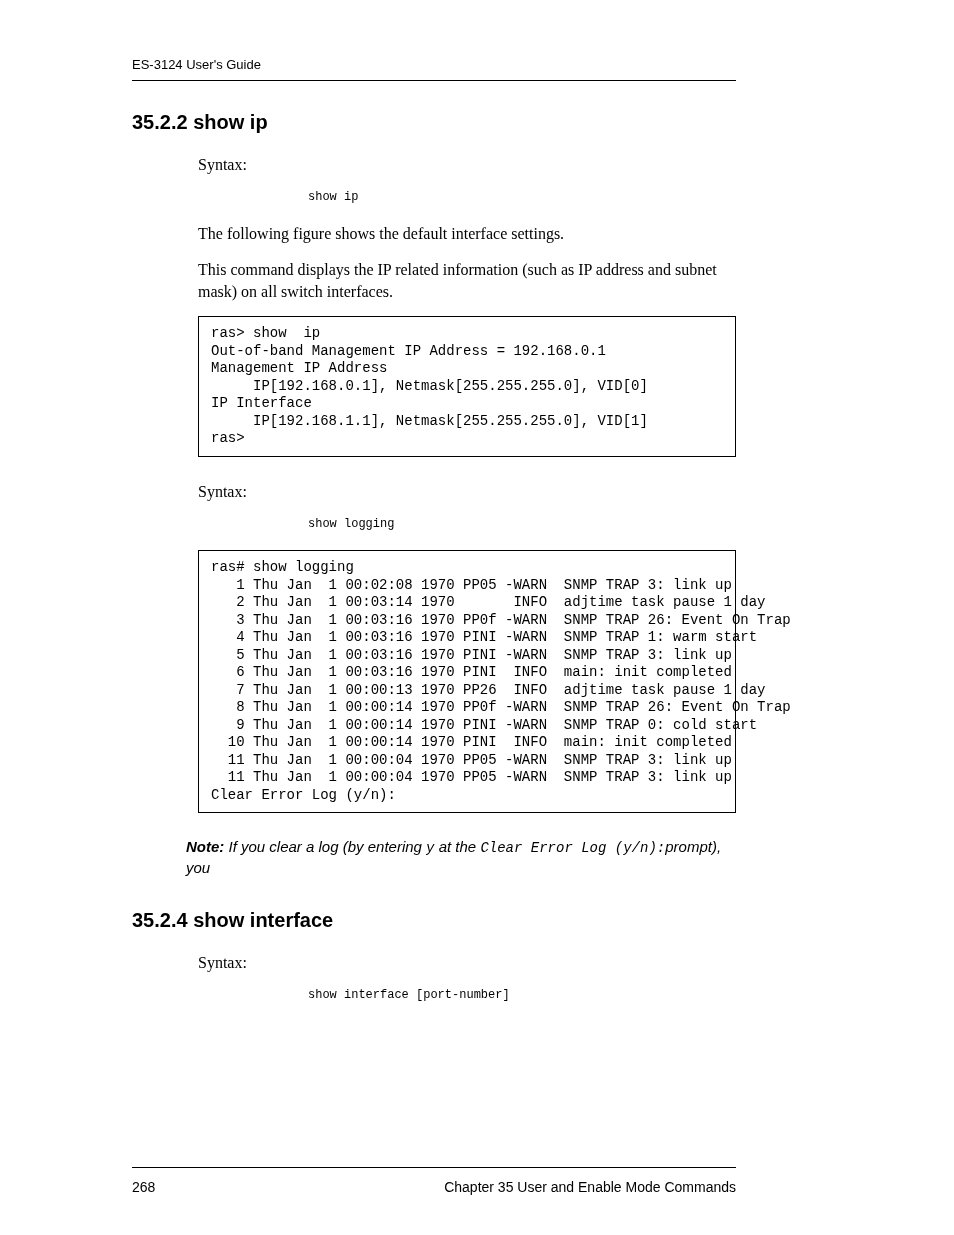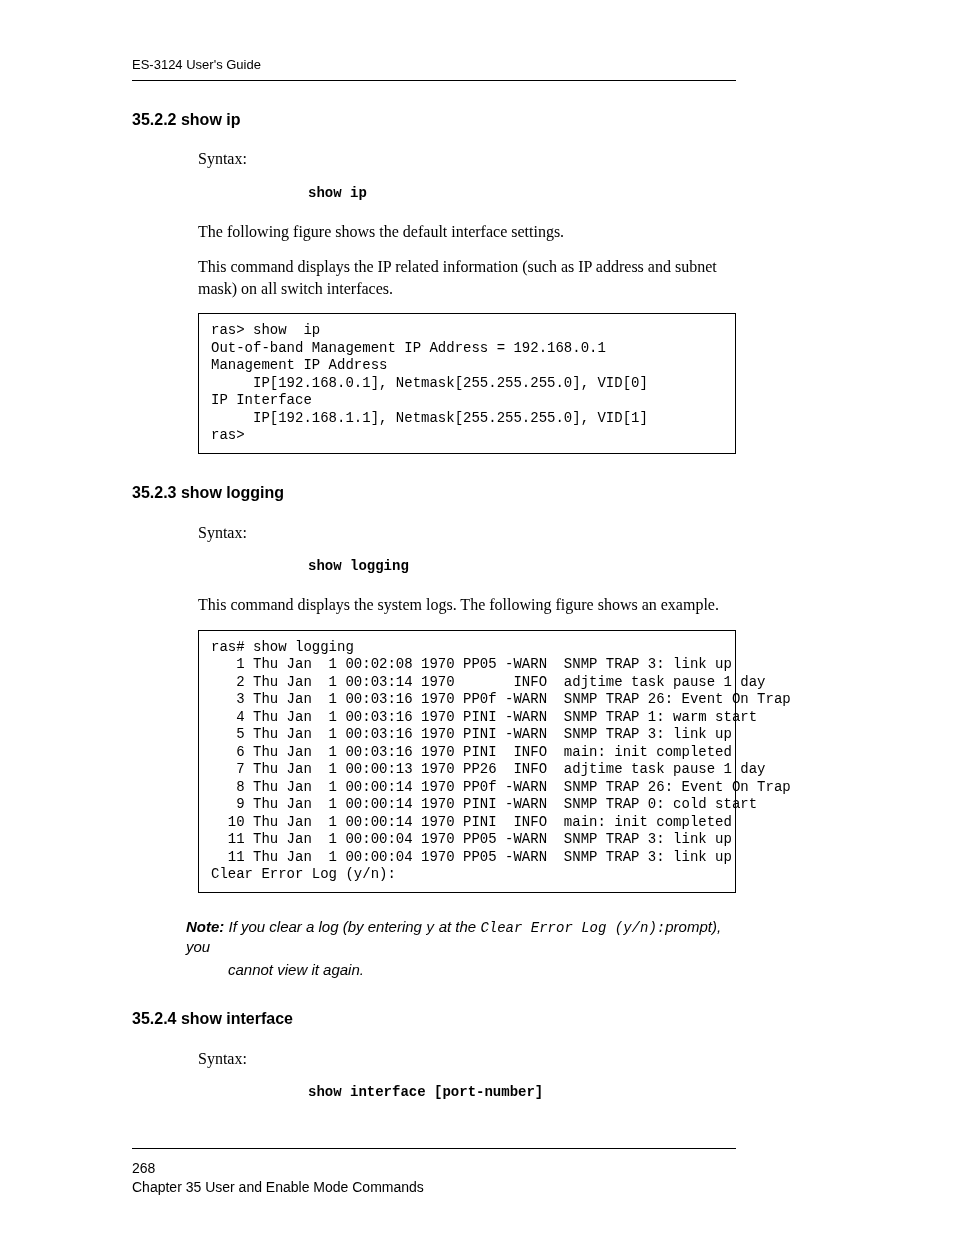--- a/index.html
+++ b/index.html
@@ -30,34 +30,33 @@
     border: none;
     border-top: 1px solid #000;
     margin: 0;
   }
   .content {
     flex: 1 0 auto;
   }
   h2.sec-head {
     font-family: Arial, Helvetica, sans-serif;
     font-weight: bold;
-    font-size: 16px;
+    font-size: 20px;
     margin: 28px 0 18px 0;
   }
   .body-para {
     margin: 0 0 14px 0;
     padding-left: 66px;
     font-family: Liberation Serif, serif;
   }
   .syntax-line {
     font-family: "Courier New", Courier, monospace;
-    font-size: 14px;
+    font-size: 12px;
     margin: 6px 0 18px 0;
     padding-left: 176px;
-    font-weight: bold;
   }
   .code-block {
     border: 1px solid #000;
     padding: 8px 12px 8px 12px;
     margin: 4px 0 24px 66px;
     margin-left: 66px;
     font-family: "Courier New", Courier, monospace;
     font-size: 14px;
     white-space: pre;
     line-height: 1.25;
@@ -82,21 +81,20 @@
     display: block;
     margin-left: 42px;
     margin-top: 2px;
   }
   .footer {
     display: flex;
     justify-content: space-between;
     font-family: Arial, Helvetica, sans-serif;
     font-size: 14px;
     margin-top: 10px;
-    flex-direction: column;
   }
 </style>
 </head>
 <body>
 
 <div class="page">
 
   <div class="running-head">ES-3124 User's Guide</div>
   <hr class="rule">
 
@@ -111,45 +109,42 @@
     <p class="body-para">This command displays the IP related information (such as IP address and subnet mask) on all switch interfaces.</p>
 
     <div class="code-block">ras&gt; show  ip
 Out-of-band Management IP Address = 192.168.0.1
 Management IP Address
      IP[192.168.0.1], Netmask[255.255.255.0], VID[0]
 IP Interface
      IP[192.168.1.1], Netmask[255.255.255.0], VID[1]
 ras&gt;</div>
 
-    <h2 class="sec-head">35.2.3  show logging</h2>
 
     <p class="body-para">Syntax:</p>
     <div class="syntax-line">show logging</div>
 
-    <p class="body-para">This command displays the system logs. The following figure shows an example.</p>
 
     <div class="code-block">ras# show logging
    1 Thu Jan  1 00:02:08 1970 PP05 -WARN  SNMP TRAP 3: link up
    2 Thu Jan  1 00:03:14 1970       INFO  adjtime task pause 1 day
    3 Thu Jan  1 00:03:16 1970 PP0f -WARN  SNMP TRAP 26: Event On Trap
    4 Thu Jan  1 00:03:16 1970 PINI -WARN  SNMP TRAP 1: warm start
    5 Thu Jan  1 00:03:16 1970 PINI -WARN  SNMP TRAP 3: link up
    6 Thu Jan  1 00:03:16 1970 PINI  INFO  main: init completed
    7 Thu Jan  1 00:00:13 1970 PP26  INFO  adjtime task pause 1 day
    8 Thu Jan  1 00:00:14 1970 PP0f -WARN  SNMP TRAP 26: Event On Trap
    9 Thu Jan  1 00:00:14 1970 PINI -WARN  SNMP TRAP 0: cold start
   10 Thu Jan  1 00:00:14 1970 PINI  INFO  main: init completed
   11 Thu Jan  1 00:00:04 1970 PP05 -WARN  SNMP TRAP 3: link up
   11 Thu Jan  1 00:00:04 1970 PP05 -WARN  SNMP TRAP 3: link up
 Clear Error Log (y/n):</div>
 
     <div class="note-para">
       <span class="note-strong">Note:</span><span> If you clear a log (by entering </span><span class="mono-inline">y</span><span> at the </span><span class="mono-inline">Clear Error Log (y/n):</span><span>prompt), you</span>
-      <span class="note-indent">cannot view it again.</span>
     </div>
 
     <h2 class="sec-head">35.2.4  show interface</h2>
 
     <p class="body-para">Syntax:</p>
     <div class="syntax-line">show interface [port-number]</div>
 
   </div>
 
   <hr class="rule">

